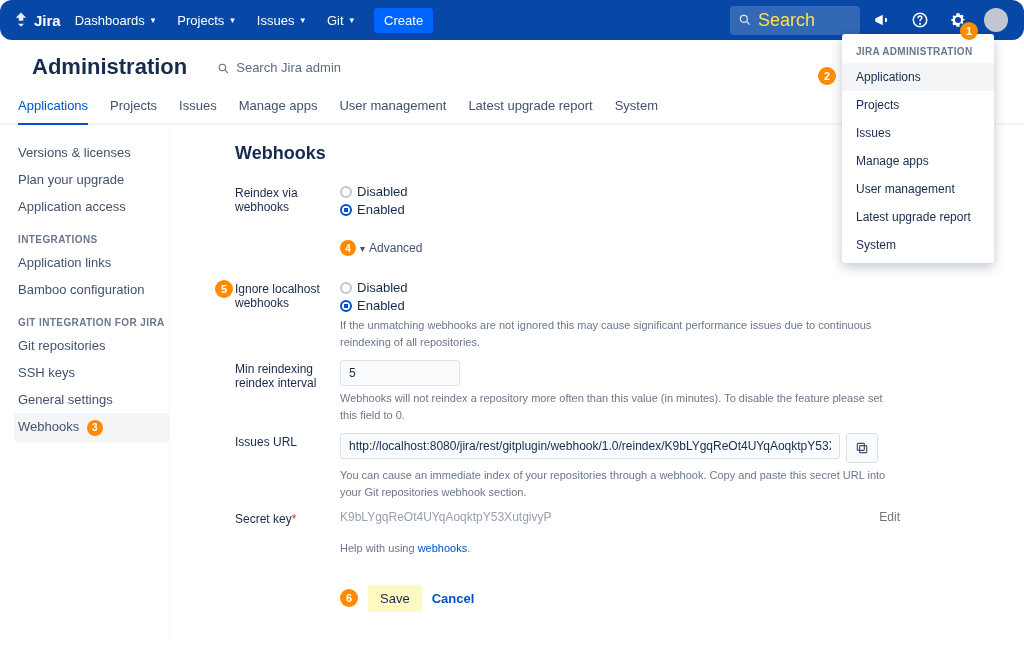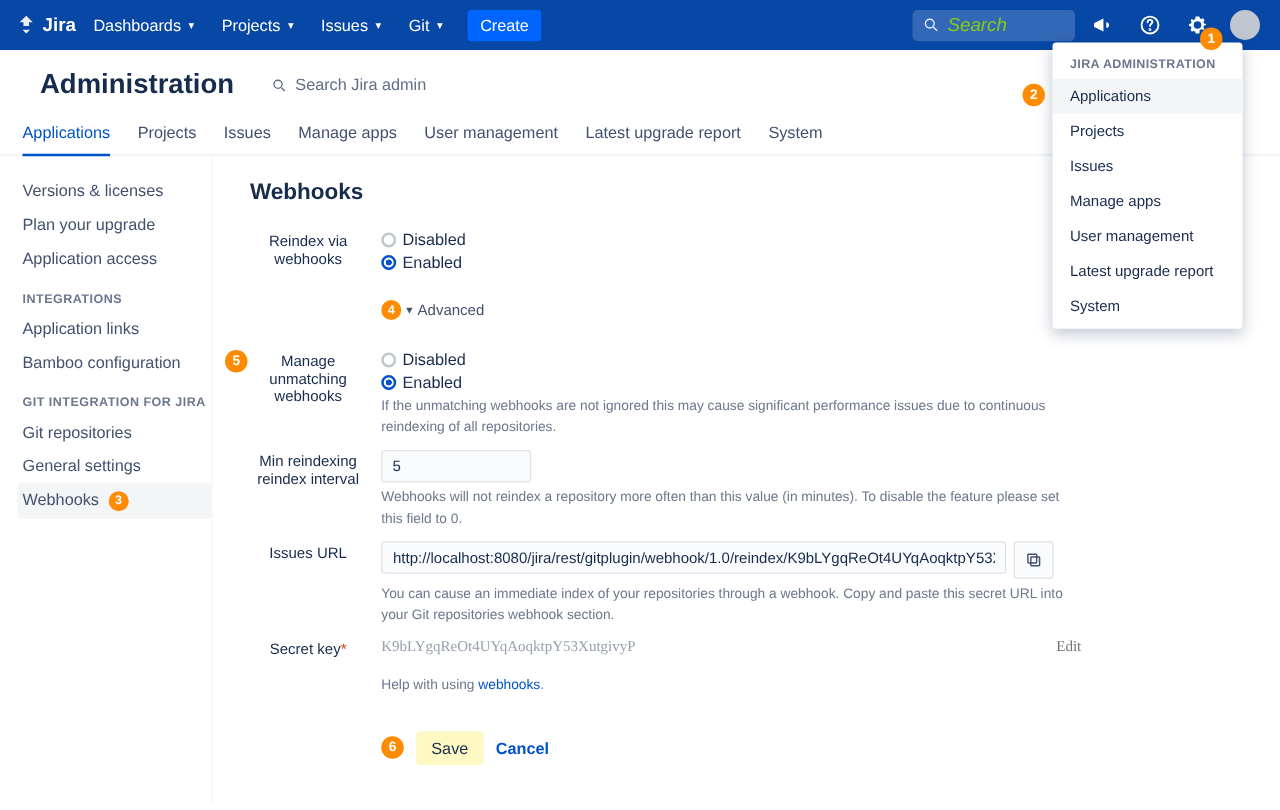--- a/index.html
+++ b/index.html
@@ -1,54 +1,54 @@
 <!DOCTYPE html>
 <html><head>
 <meta charset="utf-8">
 <style>
 * { box-sizing: border-box; margin: 0; padding: 0; }
 body { font-family: -apple-system, BlinkMacSystemFont, "Segoe UI", sans-serif; font-size: 13px; color: #172b4d; background: #fff; width: 1024px; }
-.topbar { background: #0747a6; height: 40px; display: flex; align-items: center; padding: 0 12px; gap: 6px; color: #fff; }
+.topbar { background: #0747a6; height: 40px; display: flex; align-items: center; padding: 0 12px; gap: 6px; color: #fff; border-radius: 12px; }
 .logo { display: flex; align-items: center; gap: 4px; font-weight: 600; font-size: 15px; }
 .logo svg { width: 18px; height: 18px; }
 .nav-item { padding: 6px 8px; display: flex; align-items: center; gap: 3px; cursor: pointer; font-size: 13px; }
 .chev::after { content: "▾"; font-size: 9px; margin-left: 3px; }
 .create-btn { background: #0065ff; padding: 5px 10px; border-radius: 3px; margin-left: 6px; font-size: 13px; cursor: pointer; }
 .spacer { flex: 1; }
-.search-box { background: rgba(255,255,255,.18); border-radius: 4px; display: flex; align-items: center; padding: 4px 8px; width: 130px; color: #84cc16; font-size: 15px; font-style: italic; }
+.search-box { background: rgba(255,255,255,.18); border-radius: 4px; display: flex; align-items: center; padding: 4px 8px; width: 130px; color: #fde047; font-size: 18px; }
 .search-box svg { margin-right: 6px; }
 .icon-btn { width: 32px; height: 32px; display: flex; align-items: center; justify-content: center; cursor: pointer; position: relative; }
 .avatar { width: 24px; height: 24px; border-radius: 50%; background: #c1c7d0; }
 .badge { position: absolute; width: 18px; height: 18px; border-radius: 50%; background: #ff8b00; color: #fff; font-size: 11px; font-weight: 700; display: flex; align-items: center; justify-content: center; z-index: 200; }
 .admin-bar { display: flex; align-items: center; padding: 14px 32px 8px; gap: 30px; }
 .admin-bar h1 { font-size: 22px; font-weight: 600; }
 .admin-search { color: #5e6c84; font-size: 13px; display: flex; align-items: flex-end; gap: 6px; }
 .tabs { display: flex; gap: 22px; padding: 0 18px; border-bottom: 2px solid #f4f5f7; font-size: 13px; color: #42526e; }
 .tab { padding: 10px 0; cursor: pointer; }
 .tab.active { color: #0052cc; border-bottom: 2px solid #0052cc; margin-bottom: -2px; }
-.main { display: flex; }
+.main { display: flex; gap: 35px; }
 .sidebar { width: 170px; padding: 14px 0 14px 14px; border-right: 1px solid #f4f5f7; font-size: 13px; }
 .sidebar-link { padding: 6px 4px; cursor: pointer; color: #42526e; }
 .sidebar-heading { font-size: 10px; font-weight: 700; color: #6b778c; letter-spacing: .4px; padding: 14px 4px 4px; text-transform: uppercase; }
 .sidebar-link.selected { background: #f4f5f7; border-radius: 3px; font-weight: 500; position: relative; }
 .content { flex: 1; padding: 18px 30px 20px 30px; }
 .content h2 { font-size: 18px; font-weight: 600; margin-bottom: 20px; }
 .form-row { display: flex; margin-bottom: 10px; align-items: flex-start; }
-.form-label { width: 105px; text-align: center; padding-right: 12px; font-size: 12px; color: #172b4d; padding-top: 2px; }
+.form-label { width: 105px; text-align: left; padding-right: 12px; font-size: 12px; color: #172b4d; padding-top: 2px; }
 .form-field { flex: 1; max-width: 560px; font-size: 12px; }
 .radio-row { display: flex; align-items: center; gap: 5px; margin-bottom: 3px; font-size: 13px; color: #172b4d; }
 .radio { width: 12px; height: 12px; border-radius: 50%; border: 2px solid #c1c7d0; display: inline-block; }
 .radio.checked { border-color: #0052cc; background: radial-gradient(#0052cc 0 40%, #fff 45% 100%); }
 .helper { color: #6b778c; font-size: 11px; margin-top: 4px; line-height: 1.5; }
 .advanced-toggle { display: flex; align-items: center; gap: 4px; font-size: 12px; color: #42526e; margin: 10px 0 14px; cursor: pointer; position: relative; }
 .input { border: 1px solid #dfe1e6; border-radius: 3px; padding: 5px 8px; font-size: 12px; background: #fafbfc; color: #172b4d; }
 .input.num { width: 120px; }
 .input.url { width: 500px; }
 .copy-btn { width: 32px; height: 30px; border: 1px solid #dfe1e6; border-radius: 3px; display: inline-flex; align-items: center; justify-content: center; margin-left: 6px; cursor: pointer; background: #fafbfc; vertical-align: top; }
-.secret-row { display: flex; align-items: flex-end; gap: 10px; font-family: Liberation Serif, serif; }
+.secret-row { display: flex; align-items: flex-end; gap: 10px; }
 .secret-val { color: #97a0af; flex: 1; }
 .edit-link { color: #737373; font-size: 12px; cursor: pointer; }
 .link { color: #0052cc; cursor: pointer; }
 .actions { display: flex; gap: 10px; align-items: center; margin-top: 18px; position: relative; }
 .save-btn { background: #fef9c3; padding: 6px 12px; border-radius: 3px; cursor: pointer; font-size: 13px; }
 .cancel-link { color: #0052cc; font-size: 13px; cursor: pointer; font-weight: bold; }
 .footer-links { display: flex; padding: 30px 40px 12px; font-size: 11px; color: #0052cc; }
 .dropdown { position: absolute; right: 30px; top: 34px; width: 152px; background: #fff; box-shadow: 0 4px 12px rgba(9,30,66,.25); border-radius: 3px; z-index: 100; font-size: 12px; padding: 4px 0; }
 .dd-header { font-size: 10px; font-weight: 700; color: #6b778c; padding: 8px 14px 6px; letter-spacing: .3px; }
 .dd-item { padding: 7px 14px; cursor: pointer; color: #172b4d; }
@@ -140,20 +140,21 @@
 
   <div class="sidebar">
     <div class="sidebar-link">Versions &amp; licenses</div>
     <div class="sidebar-link">Plan your upgrade</div>
     <div class="sidebar-link">Application access</div>
     <div class="sidebar-heading">INTEGRATIONS</div>
     <div class="sidebar-link">Application links</div>
     <div class="sidebar-link">Bamboo configuration</div>
     <div class="sidebar-heading">GIT INTEGRATION FOR JIRA</div>
     <div class="sidebar-link">Git repositories</div>
+    <div class="sidebar-link">SSH keys</div>
     <div class="sidebar-link">General settings</div>
     <div class="sidebar-link selected">
       <span>Webhooks</span>
       <span class="num-badge-inline">3</span>
     </div>
     <div style="height:14px"></div>
   </div>
 
   <div class="content">
     <h2>Webhooks</h2>
@@ -178,21 +179,21 @@
         <div class="advanced-toggle">
           <span class="num-badge-inline" style="margin-left:0">4</span>
           <span style="font-size:10px">▾</span>
           <span>Advanced</span>
         </div>
       </div>
     </div>
 
     <div class="form-row" style="position:relative">
       <span class="badge" style="left:-20px; top:0">5</span>
-      <div class="form-label">Manage unmatching webhooks</div>
+      <div class="form-label">Ignore localhost webhooks</div>
       <div class="form-field">
         <div class="radio-row">
             <span class="radio"></span>
             <span>Disabled</span>
           </div>
         <div class="radio-row">
             <span class="radio checked"></span>
             <span>Enabled</span>
           </div>
         <div class="helper">If the unmatching webhooks are not ignored this may cause significant performance issues due to continuous reindexing of all repositories.</div>

